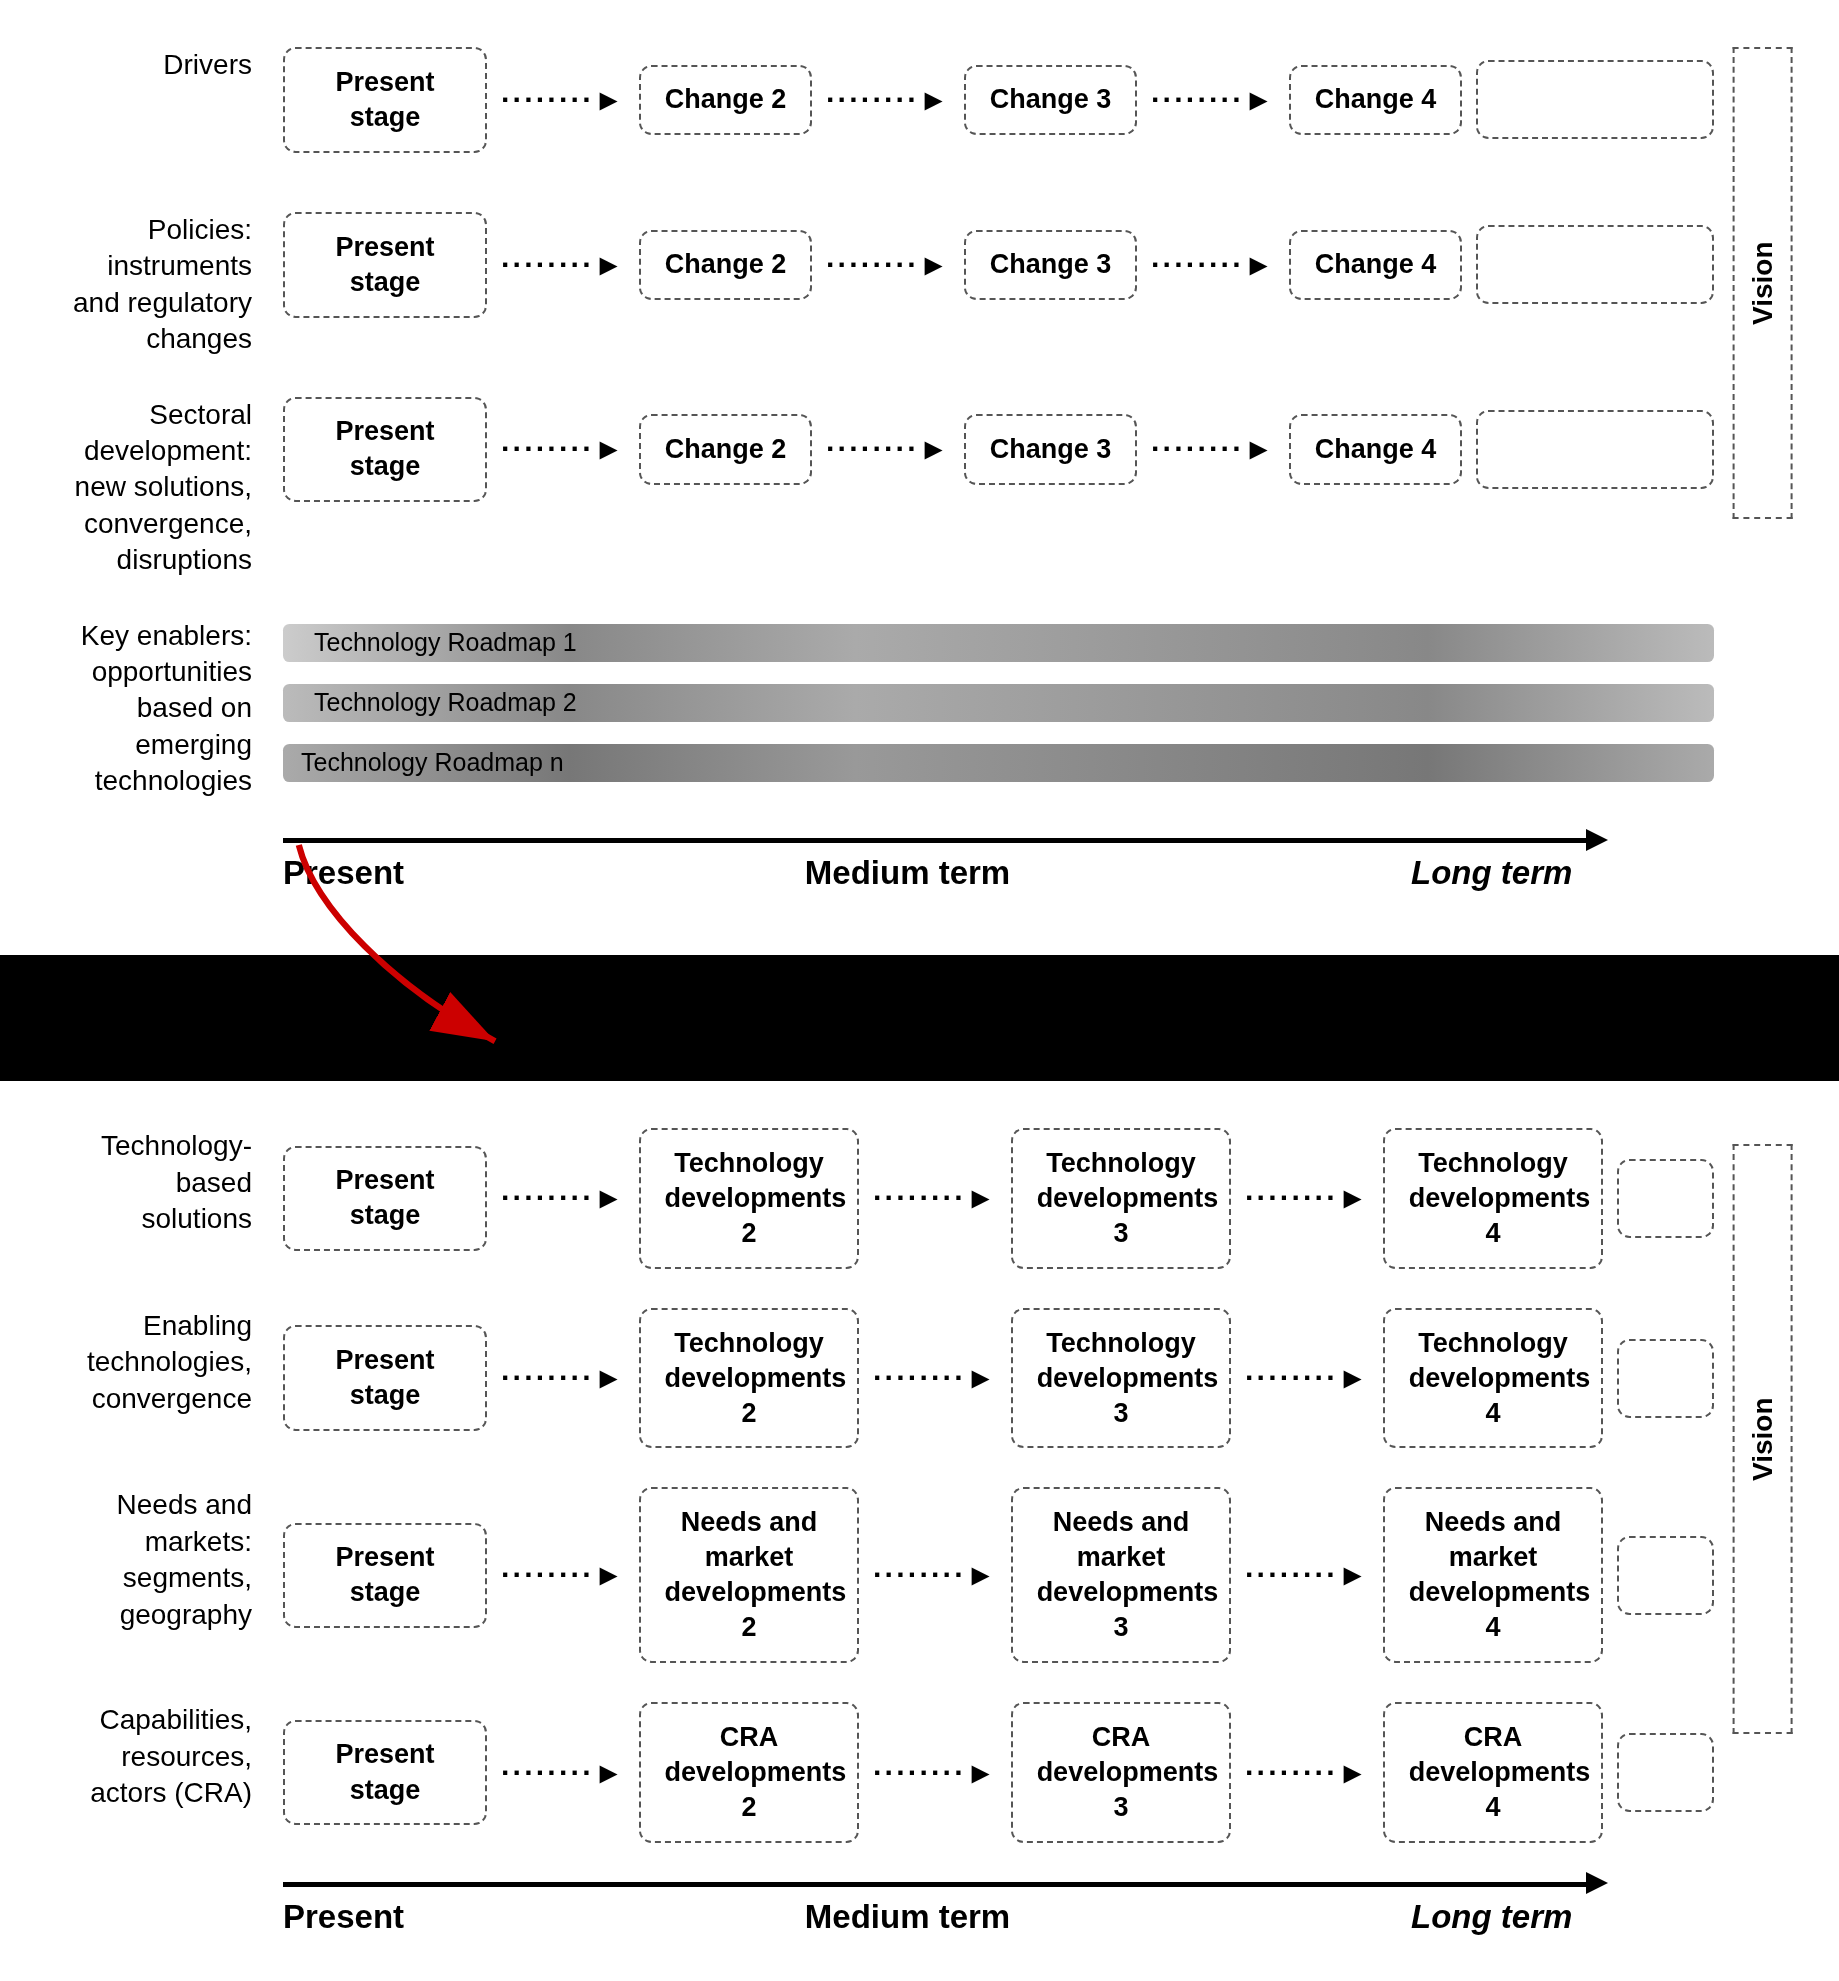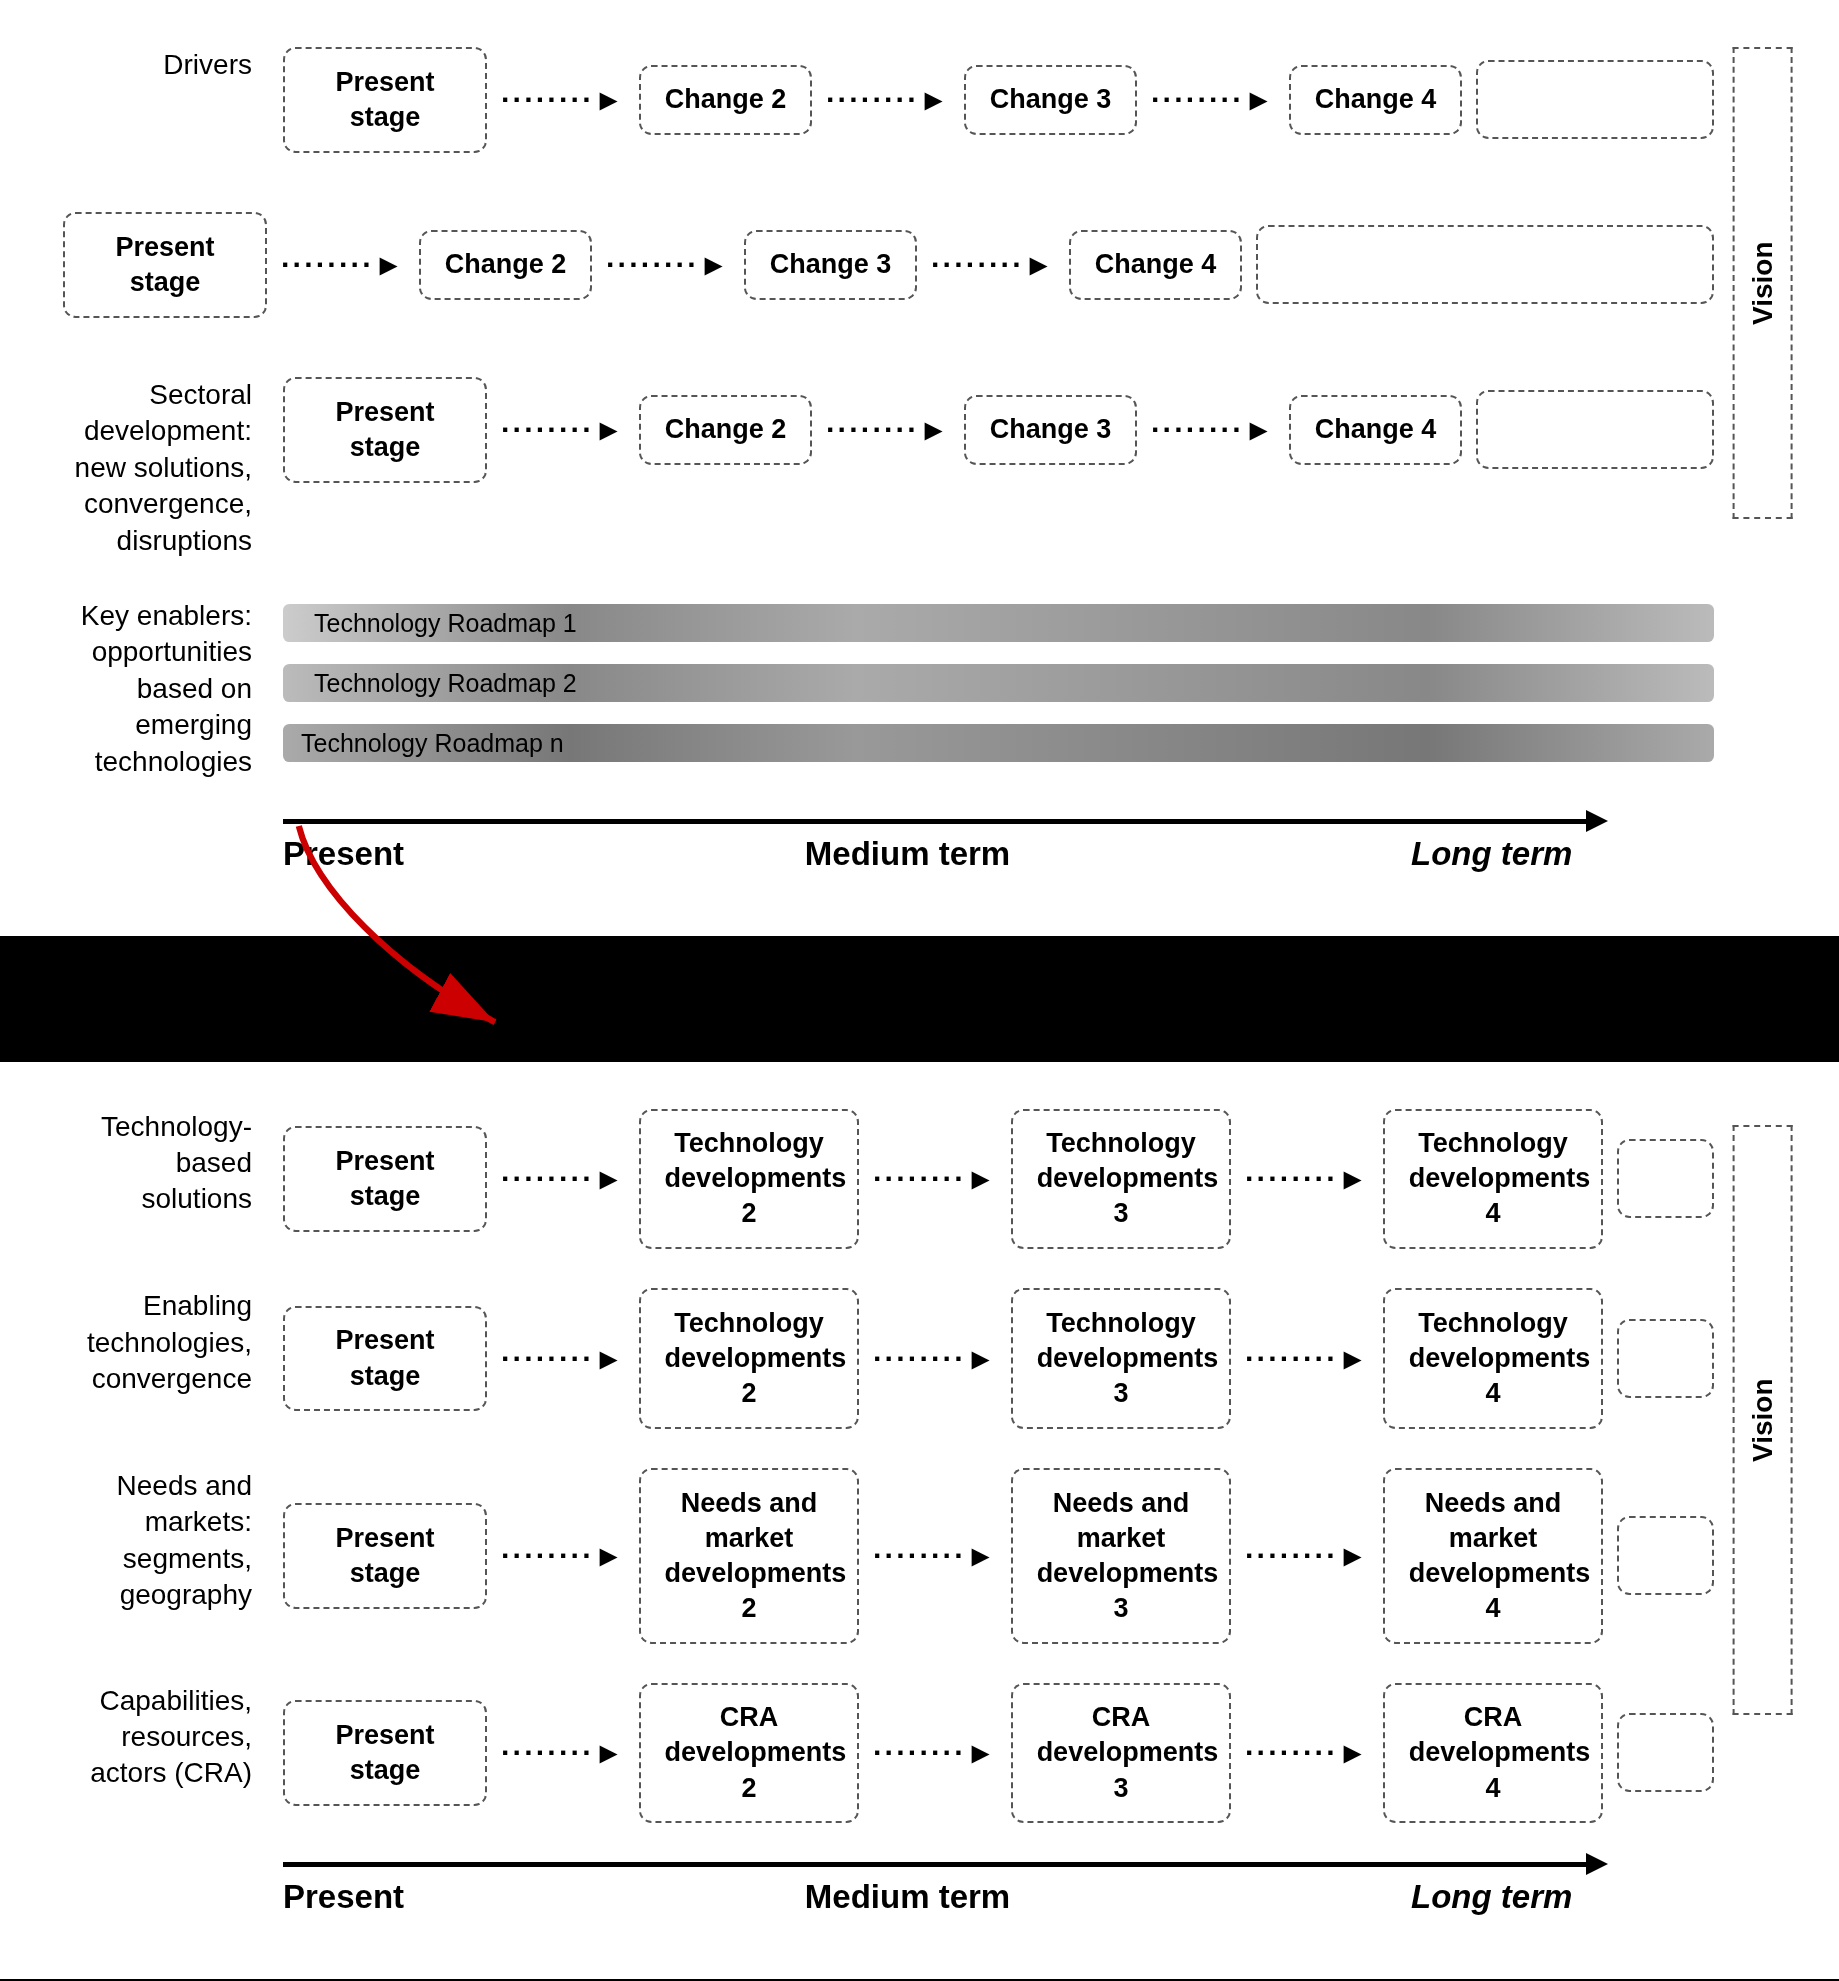--- a/index.html
+++ b/index.html
@@ -158,20 +158,21 @@
       <div class="stage-box">Change 2</div>
       <div class="arrow-dotted"></div>
       <div class="stage-box">Change 3</div>
       <div class="arrow-dotted"></div>
       <div class="stage-box">Change 4</div>
       <div style="flex:1; border: 2.4px dashed #555; border-radius: 12.6px; min-width: 94px; height: 79px; margin-left: 14px;"></div>
     </div>
   </div>
 
   <div class="row">
+    <div class="row-label">Policies: instruments and regulatory changes</div>
     <div class="row-content">
       <div class="stage-box">Present stage</div>
       <div class="arrow-dotted"></div>
       <div class="stage-box">Change 2</div>
       <div class="arrow-dotted"></div>
       <div class="stage-box">Change 3</div>
       <div class="arrow-dotted"></div>
       <div class="stage-box">Change 4</div>
       <div style="flex:1; border: 2.4px dashed #555; border-radius: 12.6px; min-width: 94px; height: 79px; margin-left: 14px;"></div>
     </div>

